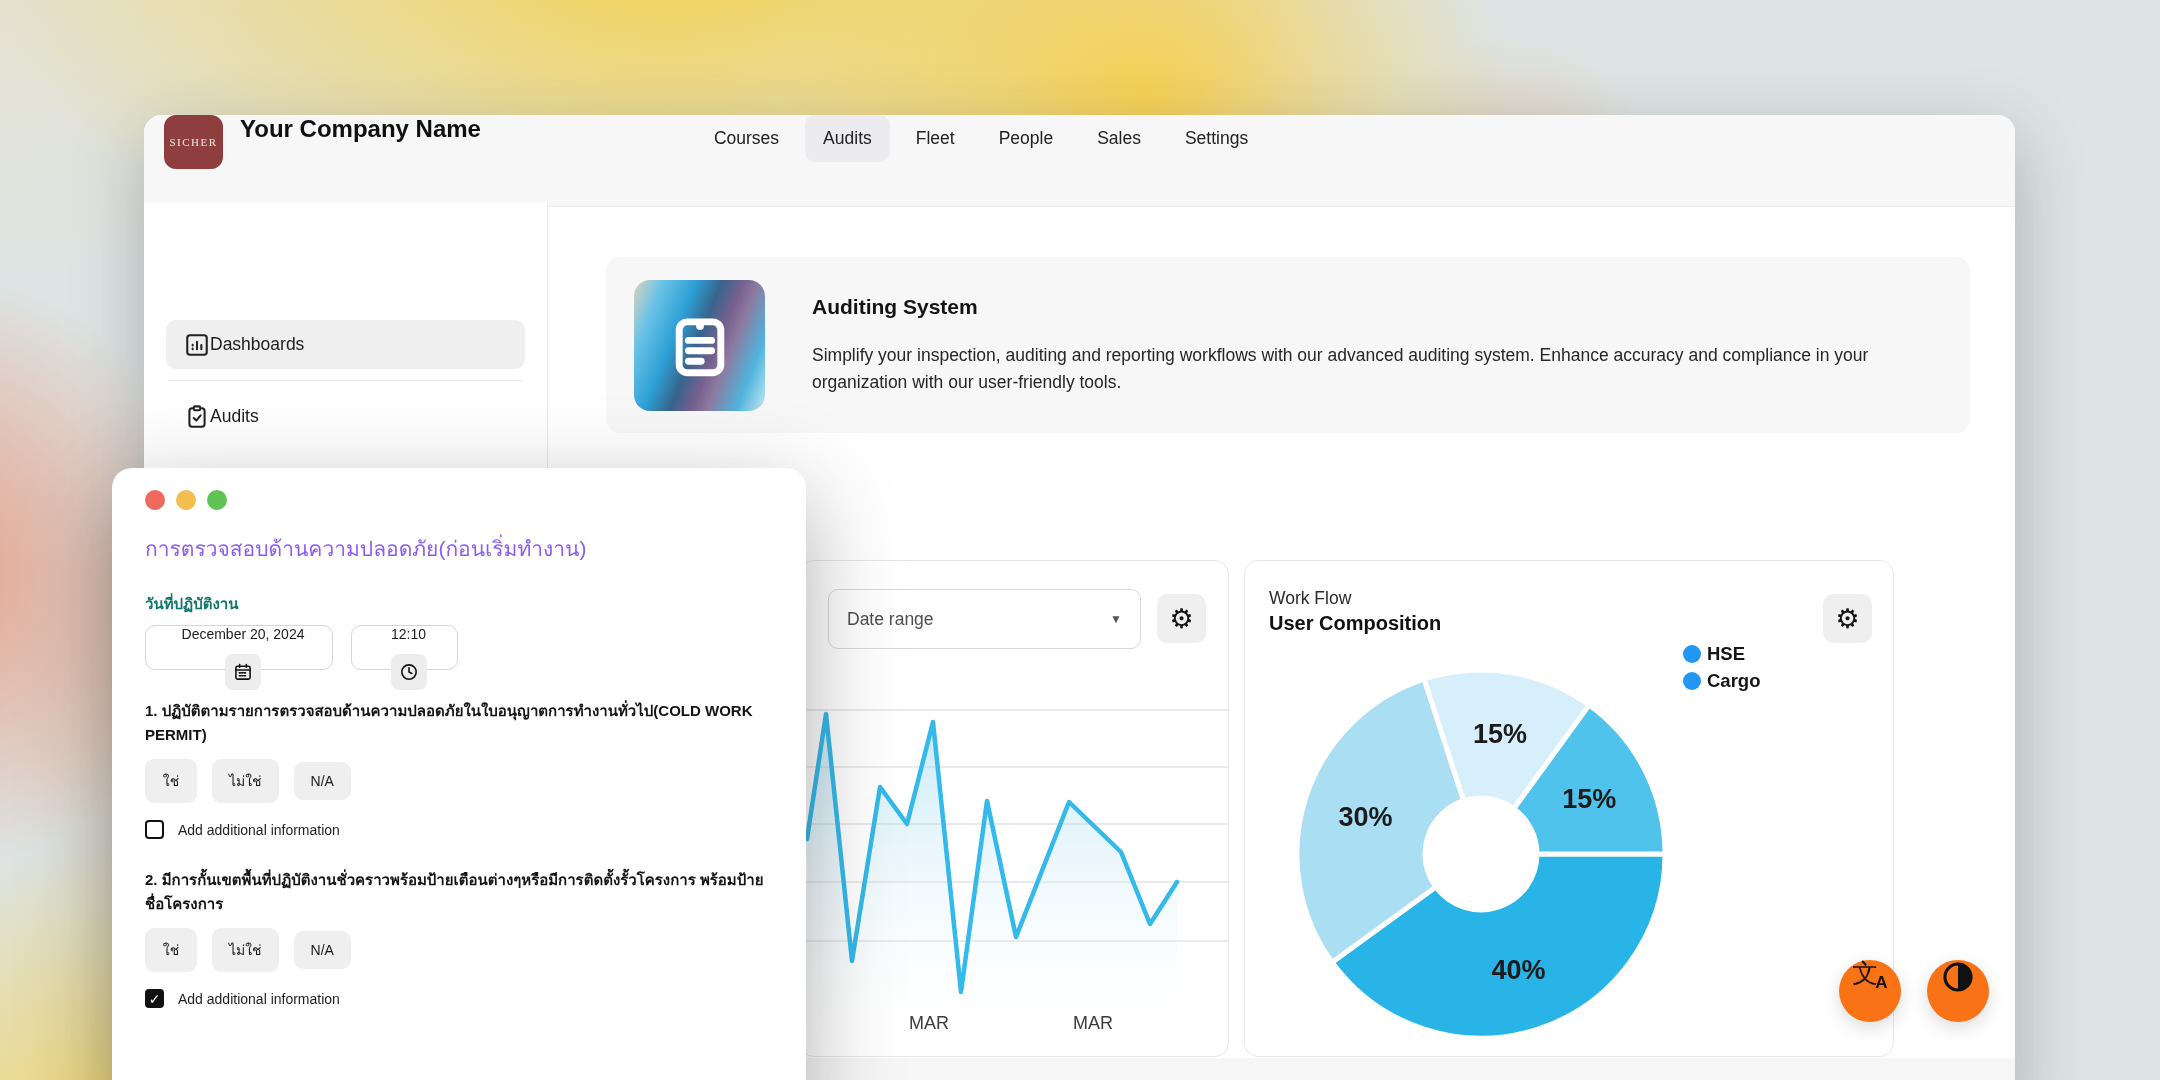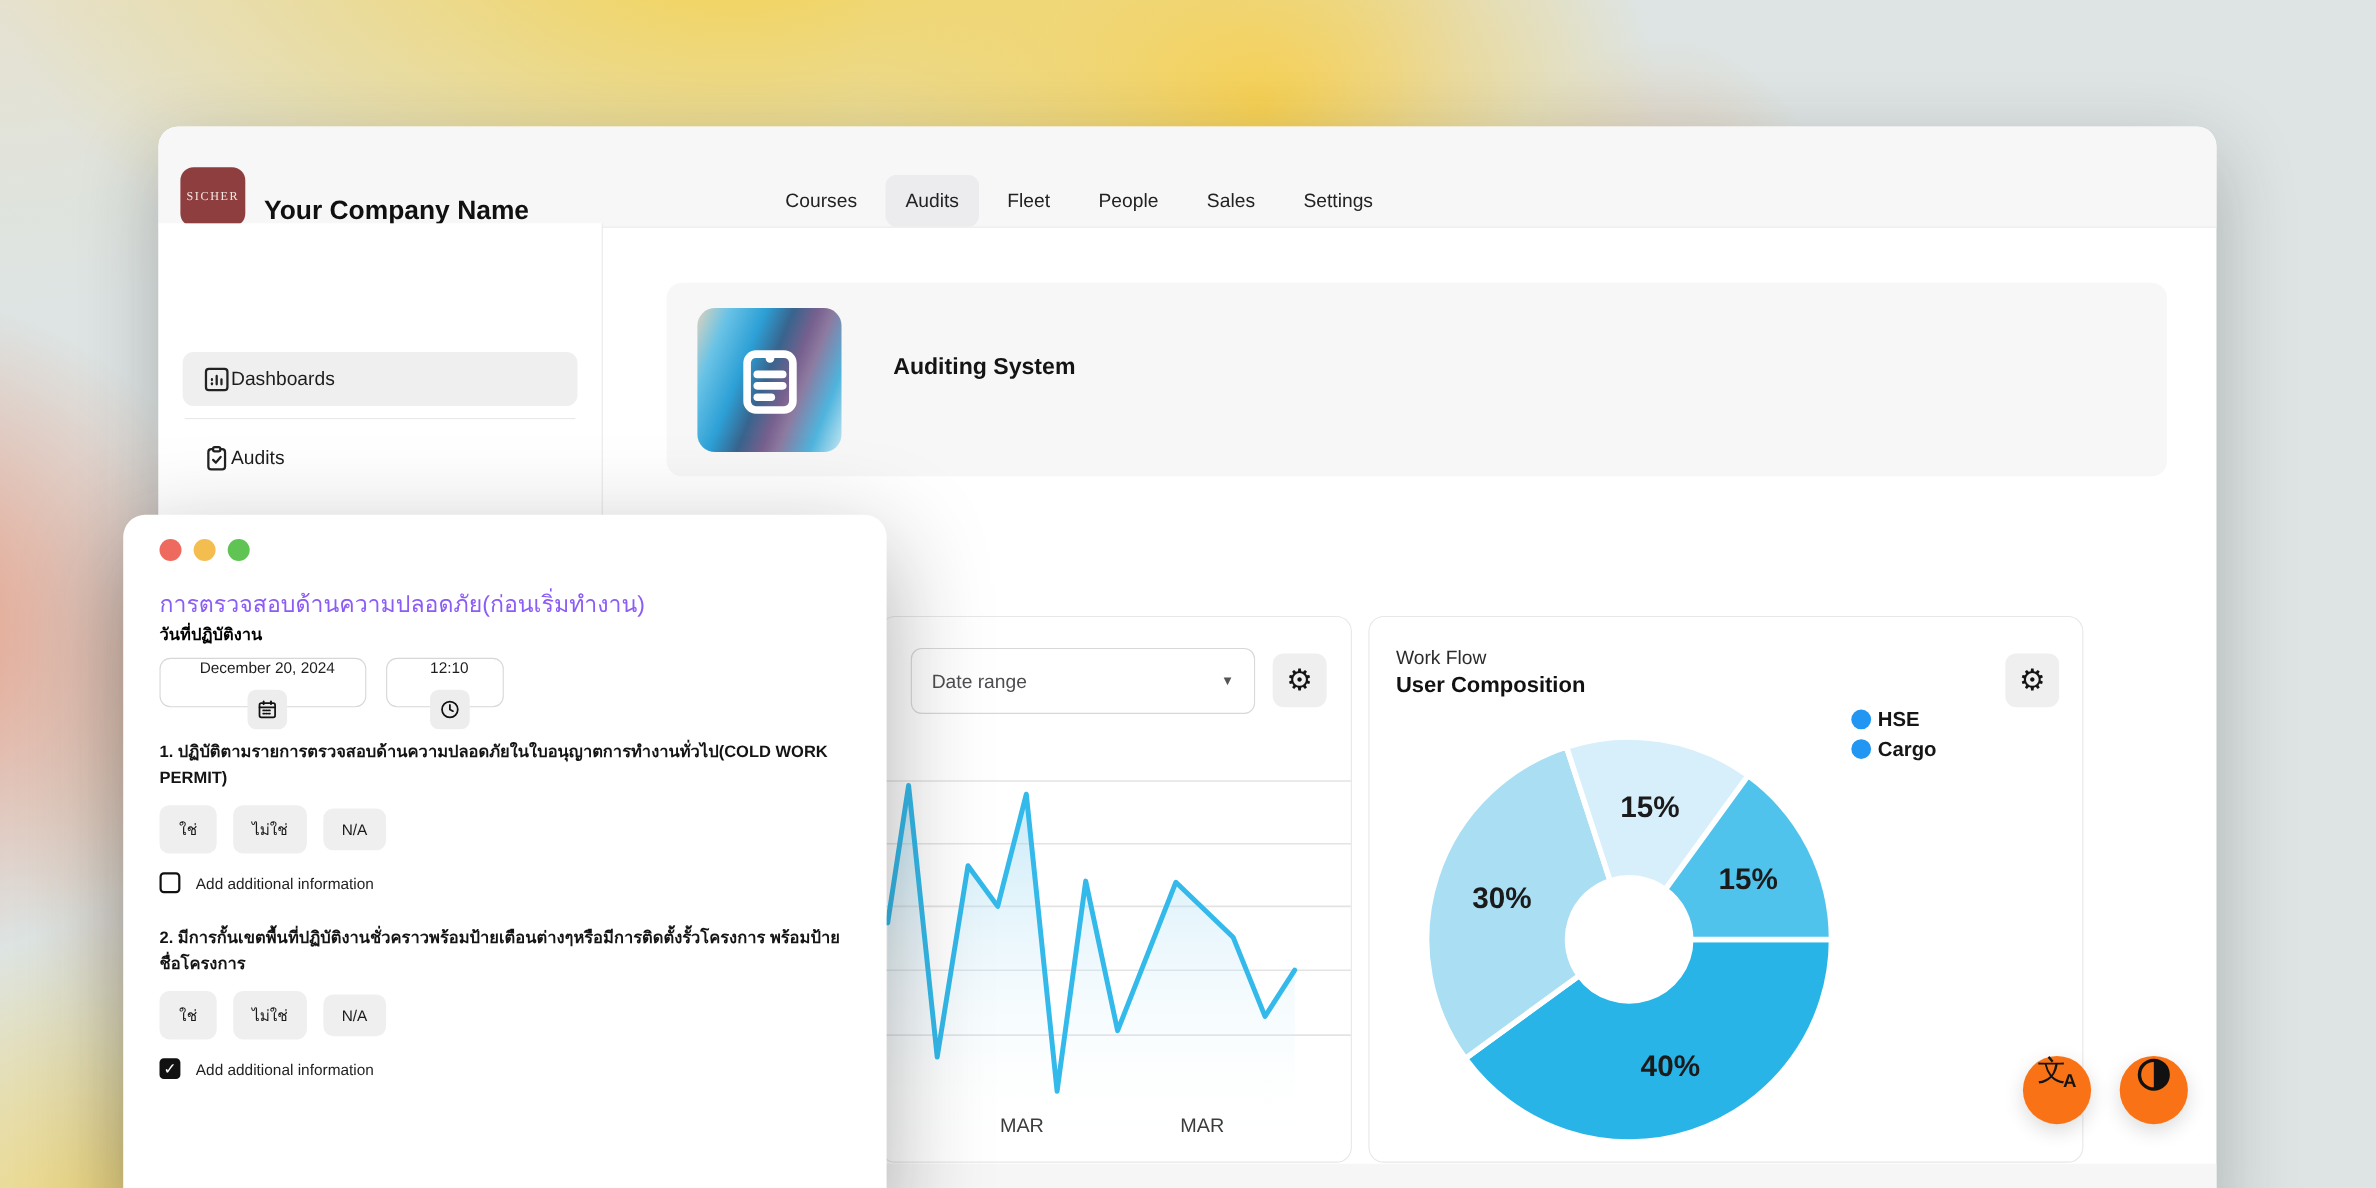--- a/index.html
+++ b/index.html
@@ -18,21 +18,21 @@
       radial-gradient(760px 520px at -2% -8%, rgba(234,224,198,.85), rgba(234,224,198,0) 70%);
   }
   .app-window {
     position:absolute; left:144px; top:115px; width:1871px; height:1000px;
     background:#fff; border-radius:18px; overflow:hidden;
     box-shadow:0 24px 70px rgba(40,40,40,.28);
   }
   
   .app-header {
     position:absolute; left:0; top:0; right:0; height:92px; background:#f7f7f8;
-    border-bottom:1px solid #ebebec; display:flex; align-items:flex-end; padding:0 20px;
+    border-bottom:1px solid #ebebec; display:flex; align-items:flex-start; padding:0 20px;
   }
   .logo {
     width:59px; height:54px; border-radius:12px; background:#8e3e3f;
     display:flex; align-items:center; justify-content:center; flex:0 0 auto;
   }
   .logo span { color:#f3e9e2; font-family:"Liberation Serif","DejaVu Serif",serif;
     font-size:11px; letter-spacing:1.5px; }
   .company-name { font-size:24px; font-weight:bold; color:#101010; margin-left:17px; }
   .nav { display:flex; align-items:center; margin-left:215px; gap:8px; }
   .nav-item { font-size:17.5px; color:#222; padding:13px 18px; border-radius:10px; cursor:pointer; white-space:nowrap; }
@@ -86,21 +86,21 @@
   .translate-glyph { font-size:26px; color:#141414; line-height:1; }
   .translate-glyph b { font-size:17px; vertical-align:-6px; margin-left:-3px; }
   
   .modal { position:absolute; left:112px; top:468px; width:694px; height:640px;
     background:#fff; border-radius:20px; box-shadow:0 28px 90px rgba(30,30,30,.35); padding:22px 33px; }
   .traffic { display:flex; gap:11px; }
   .traffic i { width:20px; height:20px; border-radius:50%; display:block; cursor:pointer; }
   .t-red { background:#ee6a5f; } .t-yellow { background:#f4bd50; } .t-green { background:#5fc454; }
   .modal-title { margin-top:48px; font-size:30px; font-weight:600; color:#2c2c2c; }
   .modal-subtitle { margin-top:22px; font-size:21px; color:#8b5cf6; }
-  .field-label { font-size:15px; font-weight:bold; color:#000000; }
+  .field-label { margin-top:27px; font-size:15px; font-weight:bold; color:#0f766e; }
   .fields-row { margin-top:9px; display:flex; gap:18px; }
   .inp-box { height:45px; border:1.5px solid #d7d7d9; border-radius:10px; background:#fff;
     display:flex; align-items:center; padding:0 5px 0 13px; gap:12px; cursor:text;flex-direction:column; }
   .inp-box .val { font-size:14px; color:#1e1e1e; white-space:nowrap; }
   .icon-well { width:36px; height:36px; border-radius:8px; background:#ededee;
     display:flex; align-items:center; justify-content:center; flex:0 0 auto; cursor:pointer; }
   .question { margin-top:29px; font-size:15px; font-weight:bold; color:#141414; line-height:24px; max-width:628px; }
   .options { margin-top:12px; display:flex; gap:15px;align-items:center; }
   .opt-btn { background:#efeff0; border:none; border-radius:9px; padding:11px 17px;
     font-size:14px; color:#1a1a1a; font-family:inherit; cursor:pointer; min-width:52px; }
@@ -158,20 +158,21 @@
       <svg width="74" height="74" viewBox="0 0 64 64" fill="none" stroke="#fff" stroke-width="6" stroke-linecap="round">
         <rect x="14" y="12" width="36" height="44" rx="7"></rect>
         <circle cx="32" cy="15.5" r="3.4" fill="#fff" stroke="none"></circle>
         <line x1="22" y1="28" x2="42" y2="28"></line>
           <line x1="22" y1="37" x2="42" y2="37"></line>
           <line x1="22" y1="46" x2="33" y2="46"></line>
       </svg>
     </div>
     <div class="banner-text">
       <div class="banner-title">Auditing System</div>
+      <div class="banner-desc">Simplify your inspection, auditing and reporting workflows with our advanced auditing system. Enhance accuracy and compliance in your organization with our user-friendly tools.</div>
     </div>
   </div>
 
   <div class="panel panel-left">
     <div class="date-select">
       <span class="lbl">Date range</span>
       <span class="caret">▼</span>
     </div>
     <div class="gear-btn gear-left">
       <span>⚙</span>

